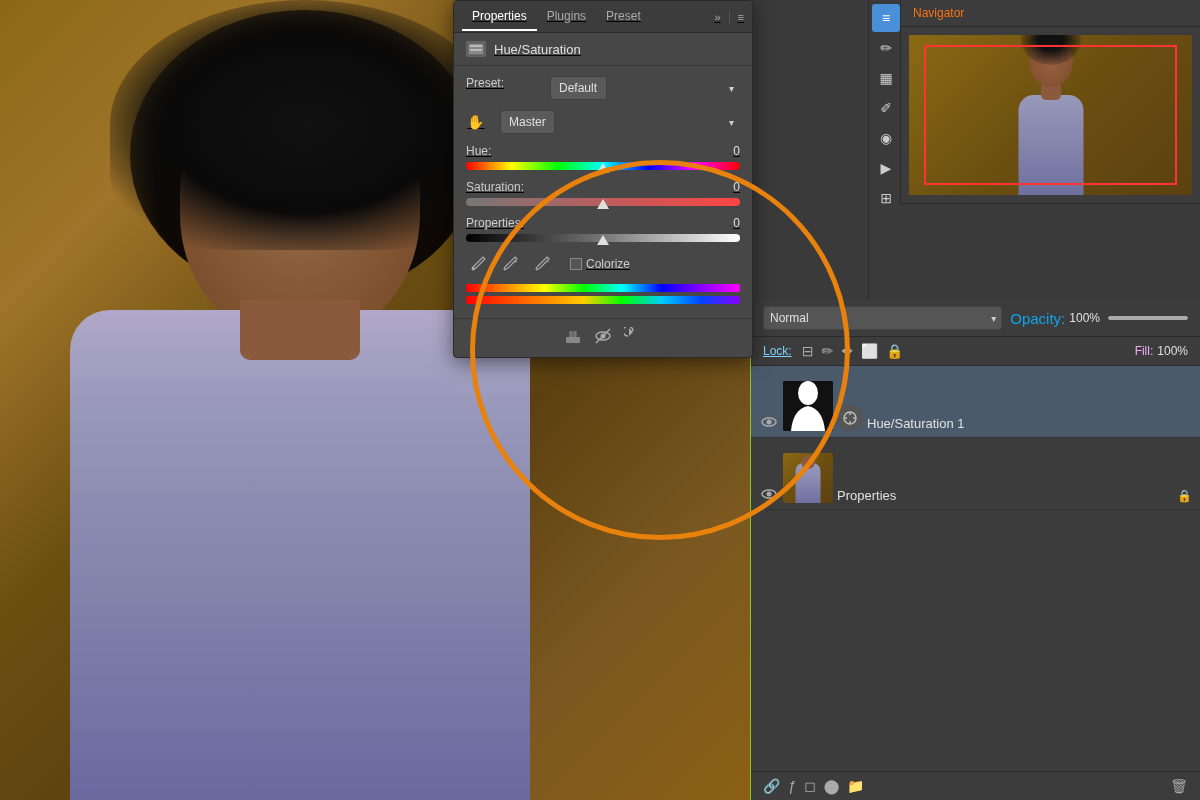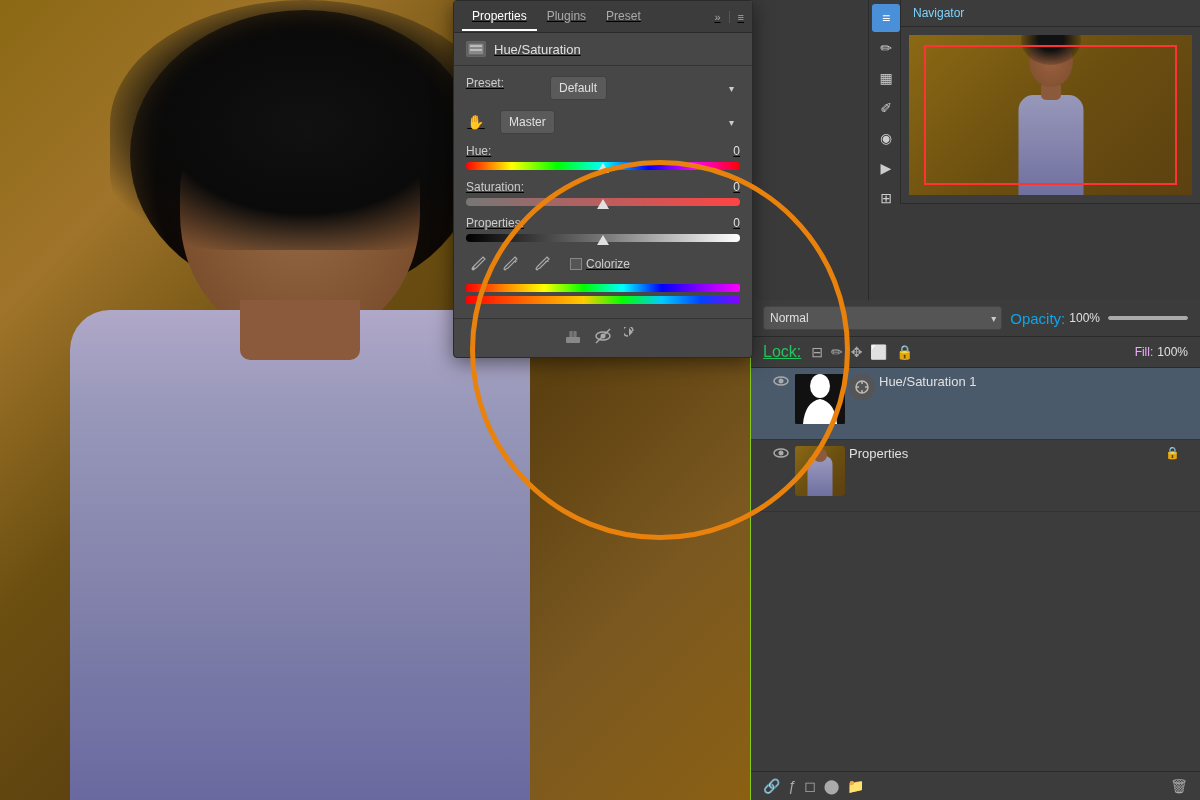--- a/index.html
+++ b/index.html
@@ -303,21 +303,21 @@
 
     .navigator-header {
       display: flex;
       align-items: center;
       padding: 6px 12px;
       border-bottom: 1px solid #2a2a2a;
       background: #3c3c3c;
     }
 
     .navigator-title {
-      color: #7dd3fc;
+      color: #f97316;
       font-size: 12px;
     }
 
     .navigator-thumbnail {
       position: relative;
       margin: 8px;
       background: #888;
       height: 160px;
       overflow: hidden;
     }
@@ -405,22 +405,22 @@
 
     .layers-lock-row {
       display: flex;
       align-items: center;
       padding: 6px 12px;
       border-bottom: 1px solid #2a2a2a;
       gap: 10px;
     }
 
     .lock-label {
-      color: #22c55e;
-      font-size: 16px;
+      color: #7dd3fc;
+      font-size: 12px;
       text-decoration: underline;
     }
 
     .lock-icons {
       display: flex;
       gap: 8px;
       align-items: center;
     }
 
     .lock-icon {
@@ -442,22 +442,22 @@
     }
 
     .fill-value {
       color: #e0e0e0;
       font-size: 12px;
     }
 
     
     .layer-item {
       display: flex;
-      align-items: flex-start;
-      padding: 6px 20px;
+      align-items: flex-end;
+      padding: 6px 8px;
       border-bottom: 1px solid #333;
       gap: 4px;
       cursor: pointer;
       height: 72px;
     }
 
     .layer-item.active {
       background: #4a5a6a;
     }
 

